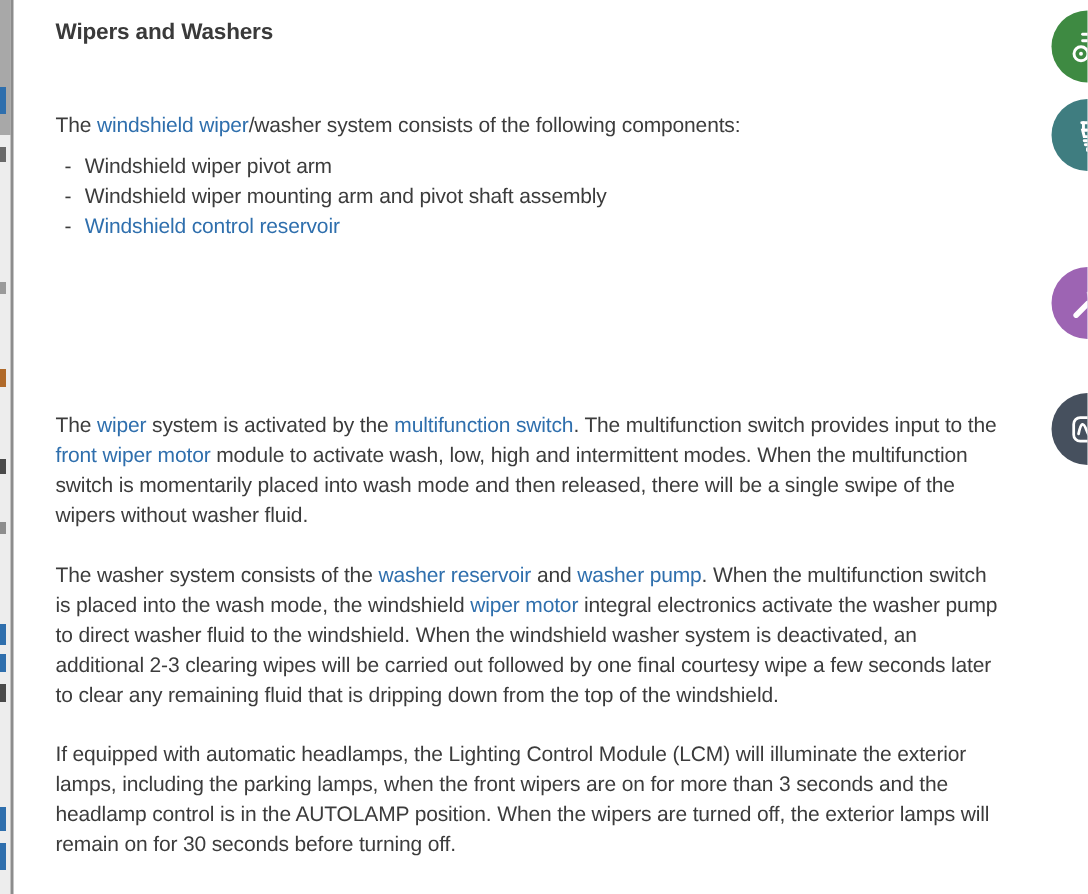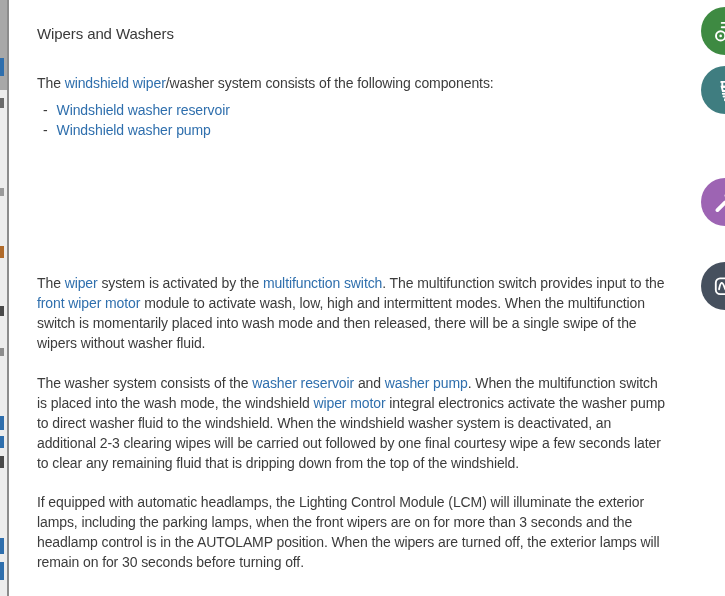--- a/index.html
+++ b/index.html
@@ -21,22 +21,22 @@
   .strip-border {
     position:absolute; left:7px; top:0; width:2px; height:596px;
     background:#8c8c8c; z-index:3;
   }
   
   .tblock {
     position:absolute; left:37px; width:634px;
     font-size:14px; line-height:20px; letter-spacing:-0.1px;
   }
   .page-heading {
-    position:absolute; left:37px; top:25px; margin:0;
-    font-size:15px; font-weight:normal; color:#3a3a3a; letter-spacing:-0.1px;
+    position:absolute; left:37px; top:13px; margin:0;
+    font-size:15px; font-weight:bold; color:#3a3a3a; letter-spacing:-0.1px;
   }
   .lnk { color:#2f6fad; text-decoration:none; cursor:pointer; }
   .li-row { line-height:20px; padding-left:6px; }
   .dash { margin-right:9px; color:#3c3c3c; }
   
   .fab {
     position:absolute; left:701px; width:48px; height:48px;
     border-radius:50%; display:flex; align-items:center; justify-content:center;
     z-index:4; cursor:pointer;
   }
@@ -59,22 +59,23 @@
   <div class="frag" style="top:538px;height:16px;background:#2f6fad"></div>
   <div class="frag" style="top:562px;height:18px;background:#2f6fad"></div>
 </div>
 <div class="strip-border"></div>
 
 <h1 class="page-heading">Wipers and Washers</h1>
 
 <p class="tblock" style="top:59px"><span>The </span><a class="lnk" href="#">windshield wiper</a><span>/washer system consists of the following components:</span></p>
 
 <div class="tblock" style="top:100px">
-    <div class="li-row"><span class="dash">-</span><a class="lnk" href="#">Windshield washer reservoir</a></div>
-    <div class="li-row"><span class="dash">-</span><a class="lnk" href="#">Windshield washer pump</a></div>
+    <div class="li-row"><span class="dash">-</span><span>Windshield wiper pivot arm</span></div>
+    <div class="li-row"><span class="dash">-</span><span>Windshield wiper mounting arm and pivot shaft assembly</span></div>
+    <div class="li-row"><span class="dash">-</span><a class="lnk" href="#">Windshield control reservoir</a></div>
   </div>
 
 <p class="tblock" style="top:259px"><span>The </span><a class="lnk" href="#">wiper</a><span> system is activated by the </span><a class="lnk" href="#">multifunction switch</a><span>. The multifunction switch provides input to the </span><a class="lnk" href="#">front wiper motor</a><span> module to activate wash, low, high and intermittent modes. When the multifunction switch is momentarily placed into wash mode and then released, there will be a single swipe of the wipers without washer fluid.</span></p>
 
 <p class="tblock" style="top:359px"><span>The washer system consists of the </span><a class="lnk" href="#">washer reservoir</a><span> and </span><a class="lnk" href="#">washer pump</a><span>. When the multifunction switch is placed into the wash mode, the windshield </span><a class="lnk" href="#">wiper motor</a><span> integral electronics activate the washer pump to direct washer fluid to the windshield. When the windshield washer system is deactivated, an additional 2-3 clearing wipes will be carried out followed by one final courtesy wipe a few seconds later to clear any remaining fluid that is dripping down from the top of the windshield.</span></p>
 
 <p class="tblock" style="top:478px"><span>If equipped with automatic headlamps, the Lighting Control Module (LCM) will illuminate the exterior lamps, including the parking lamps, when the front wipers are on for more than 3 seconds and the headlamp control is in the AUTOLAMP position. When the wipers are turned off, the exterior lamps will remain on for 30 seconds before turning off.</span></p>
 
 <div class="fab" style="top: 7px; background: rgb(62, 138, 66);" title="vehicle-report">
   <span>

